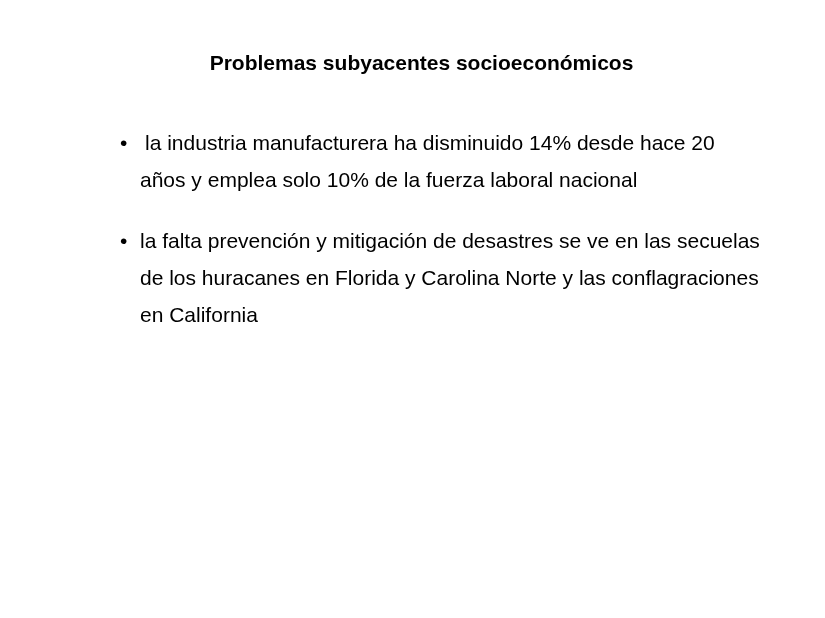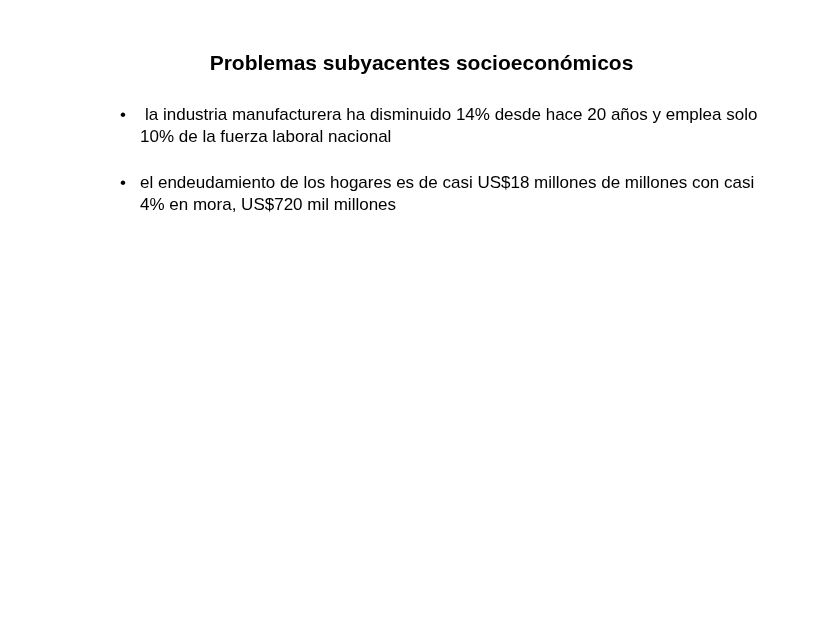--- a/index.html
+++ b/index.html
@@ -35,36 +35,37 @@
       position: absolute;
       left: 100px;
       top: 104px;
       width: 660px;
       margin: 0;
       padding: 0;
       list-style: none;
     }
     .bullet {
       position: relative;
-      font-size: 17px;
-      line-height: 22px;
+      font-size: 21px;
+      line-height: 37px;
       padding-left: 40px;
       text-indent: -20px;
       margin-bottom: 24px;
+      margin-top: 20px;
     }
     .bullet-dot {
       display: inline-block;
       width: 20px;
       text-indent: 0;
     }
     .bullet.first .bullet-text { padding-left: 5px; }
   </style>
 </head>
 <body>
 
 <div class="slide">
   <div class="title">Problemas subyacentes socioeconómicos</div>
 
   <ul class="bullets">
     <li class="bullet first"><span class="bullet-dot">•</span><span class="bullet-text">la industria manufacturera ha disminuido 14% desde hace 20 años y emplea solo 10% de la fuerza laboral nacional</span></li>
-    <li class="bullet"><span class="bullet-dot">•</span><span class="bullet-text">el endeudamiento de los hogares es de casi US$18 millones de millones con casi 4% en mora, US$720 mil millones</span></li>
+    <li class="bullet"><span class="bullet-dot">•</span><span class="bullet-text">la falta prevención y mitigación de desastres se ve en las secuelas de los huracanes en Florida y Carolina Norte y las conflagraciones en California</span></li>
   </ul>
 </div>
 
 </body></html>

